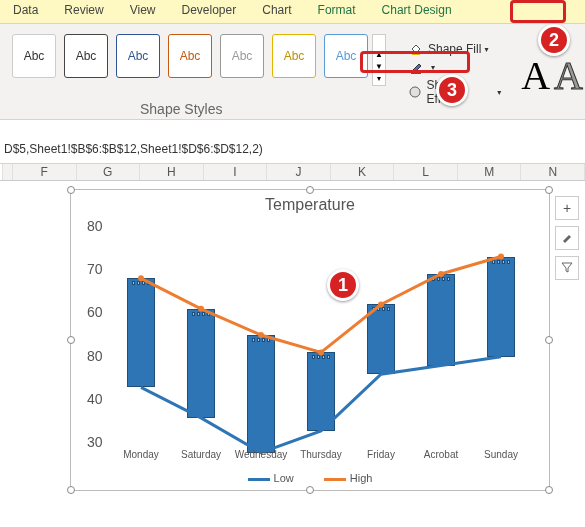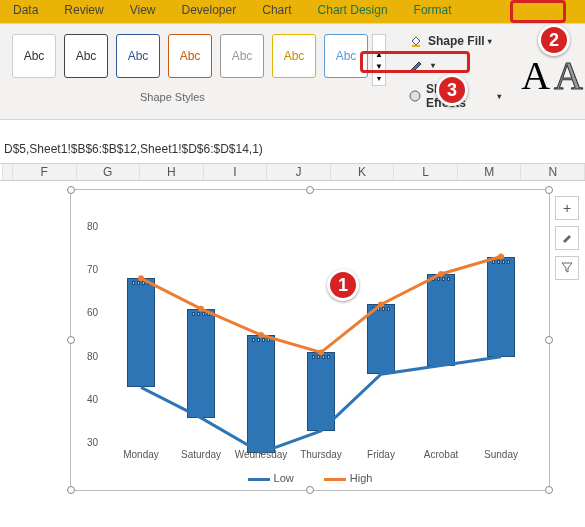--- a/index.html
+++ b/index.html
@@ -1,38 +1,38 @@
 <!DOCTYPE html>
 <html><head>
 <meta charset="utf-8">
 <style>
   * { box-sizing: border-box; margin: 0; padding: 0; font-family: 'Segoe UI', Arial, sans-serif; }
   body { width: 585px; height: 527px; background: #fff; overflow: hidden; position: relative; }
   
   
-  .tabs { display: flex; border-bottom: 1px solid #d4d4d4; height: 24px; background: #eab308; }
+  .tabs { display: flex; border-bottom: 1px solid #d4d4d4; height: 24px; background: #fef9c3; }
   .tab { padding: 3px 13px; font-size: 12px; color: #444; cursor: pointer; }
   .tab.green { color: #217346; }
   .tab.active { color: #217346; }
   
   
   .ribbon { display: flex; background: #f3f2f1; border-bottom: 1px solid #d4d4d4; height: 96px; position: relative; }
   .shape-styles { display: flex; align-items: flex-start; padding: 6px 8px; }
   .style-thumb { width: 44px; height: 44px; border: 1px solid #ccc; border-radius: 3px; margin: 4px 4px; display: flex; align-items: center; justify-content: center; font-size: 12px; color: #333; background: #fff; }
   .style-thumb.c2 { border-color: #444; }
   .style-thumb.c3 { border-color: #2f5597; color: #2f5597; }
   .style-thumb.c4 { border-color: #c55a11; color: #c55a11; }
   .style-thumb.c5 { border-color: #999; color: #999; }
   .style-thumb.c6 { border-color: #e2b600; color: #bf8f00; }
   .style-thumb.c7 { border-color: #5b9bd5; color: #5b9bd5; }
   .more-btn { width: 14px; height: 52px; border: 1px solid #ccc; display: flex; flex-direction: column; justify-content: flex-end; align-items: center; font-size: 8px; background: #fff; margin-top: 4px; }
   .more-btn span { line-height: 12px; }
-  .ribbon-label { position: absolute; bottom: 16px; left: 140px; font-size: 11px; color: #666; }
-  
-  .shape-menu { display: flex; flex-direction: column; margin-left: 10px; padding-top: 8px; gap: 6px; font-weight: bold; }
+  .ribbon-label { position: absolute; bottom: 2px; left: 140px; font-size: 14px; color: #666; }
+  
+  .shape-menu { display: flex; flex-direction: column; margin-left: 10px; padding-top: 16px; gap: 0; }
   .shape-item { display: flex; align-items: center; font-size: 12px; color: #333; padding: 2px 4px; }
   .shape-item .ico { width: 16px; height: 14px; margin-right: 4px; display: inline-flex; align-items: center; justify-content: center; }
   .shape-item .dd { margin-left: 3px; font-size: 8px; }
   
   .wordart { display: flex; align-items: center; margin-left: 14px; padding-top: 8px; }
   .bigA { font-size: 40px; font-family: Georgia, serif; color: #333; margin: 0 2px; }
   
   
   .formula { font-size: 12px; padding: 22px 4px 4px 4px; color: #333; border-bottom: 1px solid #d4d4d4; height: 44px; }
   
@@ -41,21 +41,21 @@
   .colcell { width: 64px; border-right: 1px solid #e0e0e0; border-left: 0; font-size: 12px; text-align: center; color: #555; background: #f3f2f1; padding: 1px 0; }
   .colcell:first-child { border-left: 1px solid #e0e0e0; margin-left: 2px; width: 11px; }
   
   
   .grid { position: relative; flex:1; background: #fff; }
   
   .chart-box { position: absolute; left: 70px; top: 8px; width: 480px; height: 302px; background: #fff; border: 1px solid #bbb; }
   .sel-handle { position: absolute; width: 8px; height: 8px; border: 1px solid #888; background: #fff; border-radius: 50%; }
   .chart-title { text-align: center; font-size: 16px; color: #555; margin-top: 6px; }
   .chart-plot { position: absolute; left: 40px; right: 20px; top: 36px; bottom: 48px; }
-  .ytick { position: absolute; left: -24px; font-size: 10px; color: #555; transform: translateY(-50%); }
+  .ytick { position: absolute; left: -24px; font-size: 14px; color: #555; transform: translateY(-50%); }
   .xlabel { position: absolute; bottom: -18px; font-size: 10px; color: #555; transform: translateX(-50%); white-space: nowrap; }
   .bar { position: absolute; width: 28px; background: #2e75b6; border: 1px solid #1f4e79; }
   .bar .bh { position:absolute; top:2px; left:50%; transform:translateX(-50%); display:flex; gap:2px;}
   .bar .bh i { width:3px; height:4px; background:#9dc3e6; border:1px solid #1f4e79; display:inline-block;}
   .legend { position: absolute; bottom: 6px; left: 0; right: 0; display: flex; justify-content: center; gap: 30px; font-size: 11px; color: #555; }
   .lkey { display: inline-block; width: 22px; height: 0; border-top: 3px solid; vertical-align: middle; margin-right: 4px; }
   
   .side-icons { position: absolute; right: -30px; top: 6px; display: flex; flex-direction: column; gap: 6px; }
   .side-icon { width: 24px; height: 24px; background: #fff; border: 1px solid #ccc; display: flex; align-items: center; justify-content: center; font-size: 14px; color: #555; }
   
@@ -67,22 +67,22 @@
 </style>
 </head>
 <body>
 
 <div class="tabs">
   <div class="tab">Data</div>
   <div class="tab">Review</div>
   <div class="tab">View</div>
   <div class="tab">Developer</div>
   <div class="tab">Chart</div>
+  <div class="tab active">Format</div>
   <div class="tab green">Chart Design</div>
-  <div class="tab active">Format</div>
 </div>
 
 <div class="ribbon">
   <div class="shape-styles">
     <div class="style-thumb c1">Abc</div>
     <div class="style-thumb c2">Abc</div>
     <div class="style-thumb c3">Abc</div>
     <div class="style-thumb c4">Abc</div>
     <div class="style-thumb c5">Abc</div>
     <div class="style-thumb c6">Abc</div>
@@ -124,37 +124,38 @@
       <span class="dd">▾</span>
     </div>
   </div>
   <div class="wordart">
     <span class="bigA" style="color:#000">A</span>
     <span class="bigA" style="color:#999;-webkit-text-stroke:1px #333">A</span>
   </div>
   <div class="ribbon-label">Shape Styles</div>
 </div>
 
-<div class="formula">D$5,Sheet1!$B$6:$B$12,Sheet1!$D$6:$D$14,1)</div>
+<div class="formula">D$5,Sheet1!$B$6:$B$12,Sheet1!$D$6:$D$12,2)</div>
 
 <div class="colhdr">
   <div class="colcell"></div>
   <div class="colcell">F</div>
   <div class="colcell">G</div>
   <div class="colcell">H</div>
   <div class="colcell">I</div>
   <div class="colcell">J</div>
   <div class="colcell">K</div>
   <div class="colcell">L</div>
   <div class="colcell">M</div>
   <div class="colcell">N</div>
 </div>
 
 <div class="grid" style="height:340px;">
   <div class="chart-box">
+    <div class="chart-title">Temperature</div>
     <div class="chart-plot">
 
       <span class="ytick" style="top:0%">80</span>
       <span class="ytick" style="top:20%">70</span>
       <span class="ytick" style="top:40%">60</span>
       <span class="ytick" style="top:60%">80</span>
       <span class="ytick" style="top:80%">40</span>
       <span class="ytick" style="top:100%">30</span>
 
       <div id="bars">

